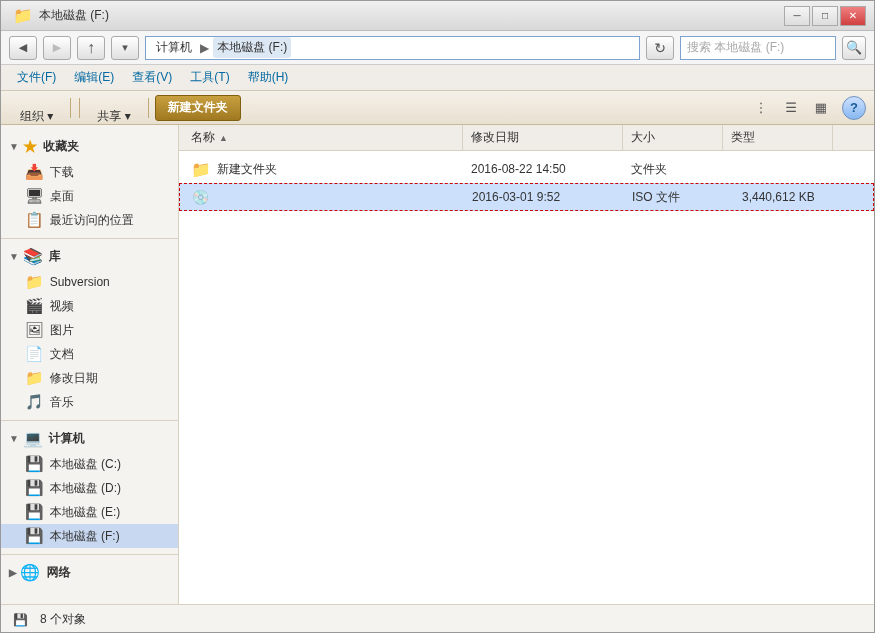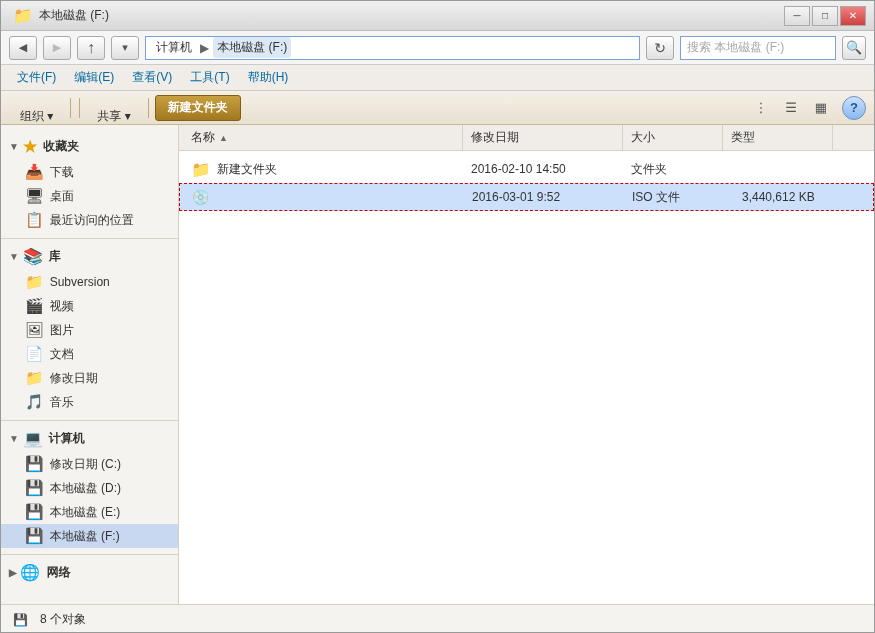--- a/index.html
+++ b/index.html
@@ -484,21 +484,21 @@
     <div class="sidebar-divider"></div>
 
     <div class="sidebar-section">
       <div class="sidebar-header">
         <span class="arrow">▼</span>
         <span class="icon icon-computer">💻</span>
         <span>计算机</span>
       </div>
       <div class="sidebar-item">
         <span class="icon icon-hdd">💾</span>
-        <span>修改日期 (C:)</span>
+        <span>本地磁盘 (C:)</span>
       </div>
       <div class="sidebar-item">
         <span class="icon icon-hdd">💾</span>
         <span>本地磁盘 (D:)</span>
       </div>
       <div class="sidebar-item">
         <span class="icon icon-hdd">💾</span>
         <span>本地磁盘 (E:)</span>
       </div>
       <div class="sidebar-item active">
@@ -537,21 +537,21 @@
       </div>
     </div>
 
     <div class="file-list-body">
 
       <div class="file-row">
         <div class="file-cell cell-name">
           <span class="file-icon icon-folder">📁</span>
           <span>新建文件夹</span>
         </div>
-        <div class="file-cell cell-date">2016-02-10 14:50</div>
+        <div class="file-cell cell-date">2016-08-22 14:50</div>
         <div class="file-cell cell-type">文件夹</div>
         <div class="file-cell cell-size"></div>
       </div>
 
       <div class="file-row selected">
         <div class="file-cell cell-name">
           <span class="file-icon" style="font-size:14px; color:#606080;">💿</span>
         </div>
         <div class="file-cell cell-date">2016-03-01 9:52</div>
         <div class="file-cell cell-type">ISO 文件</div>

